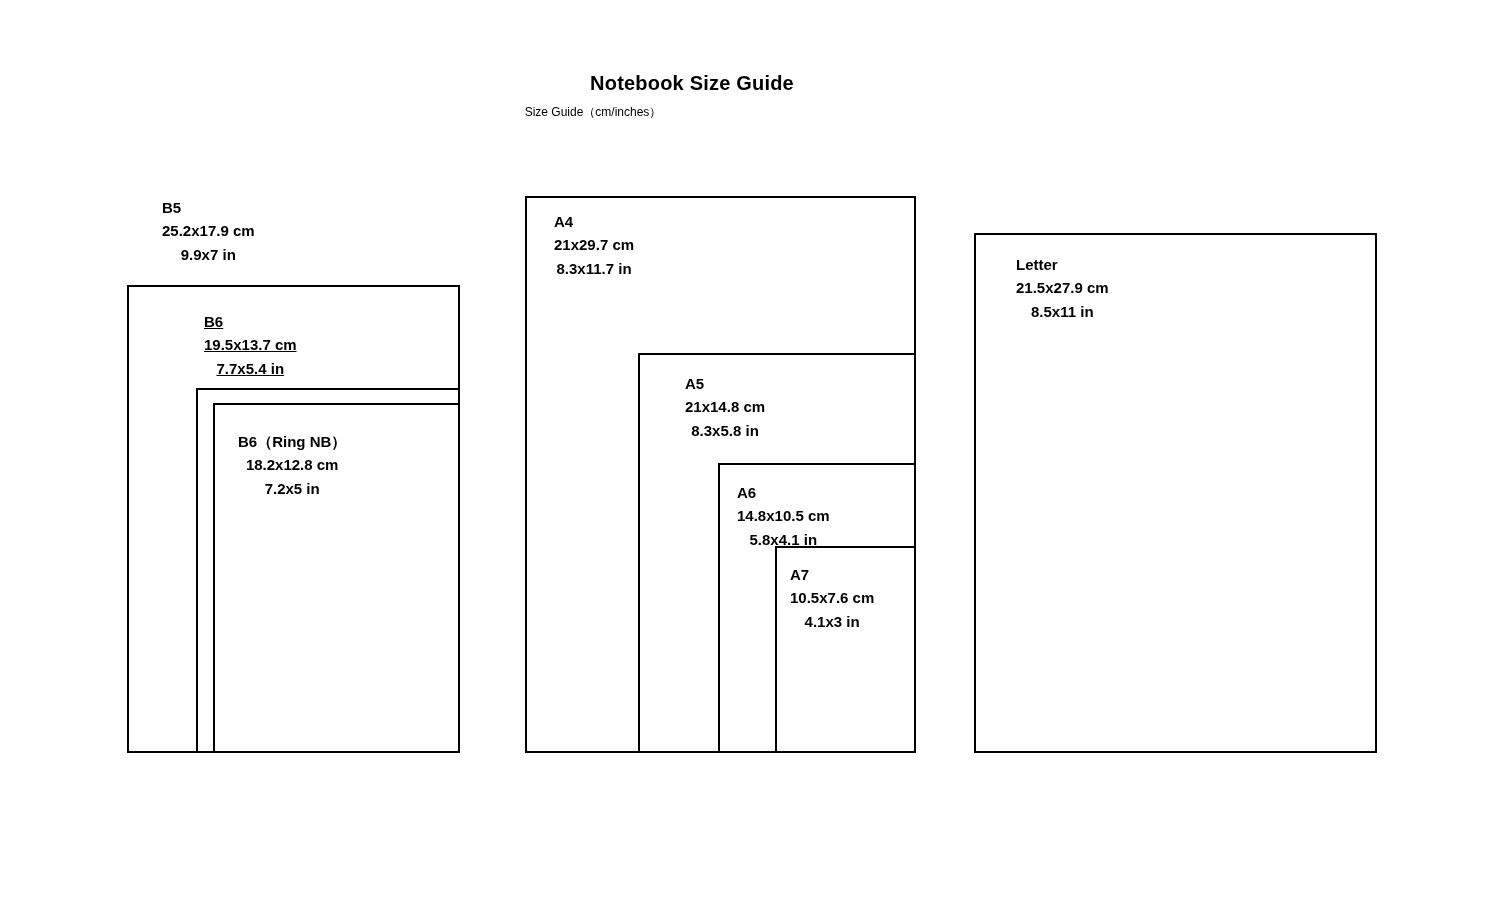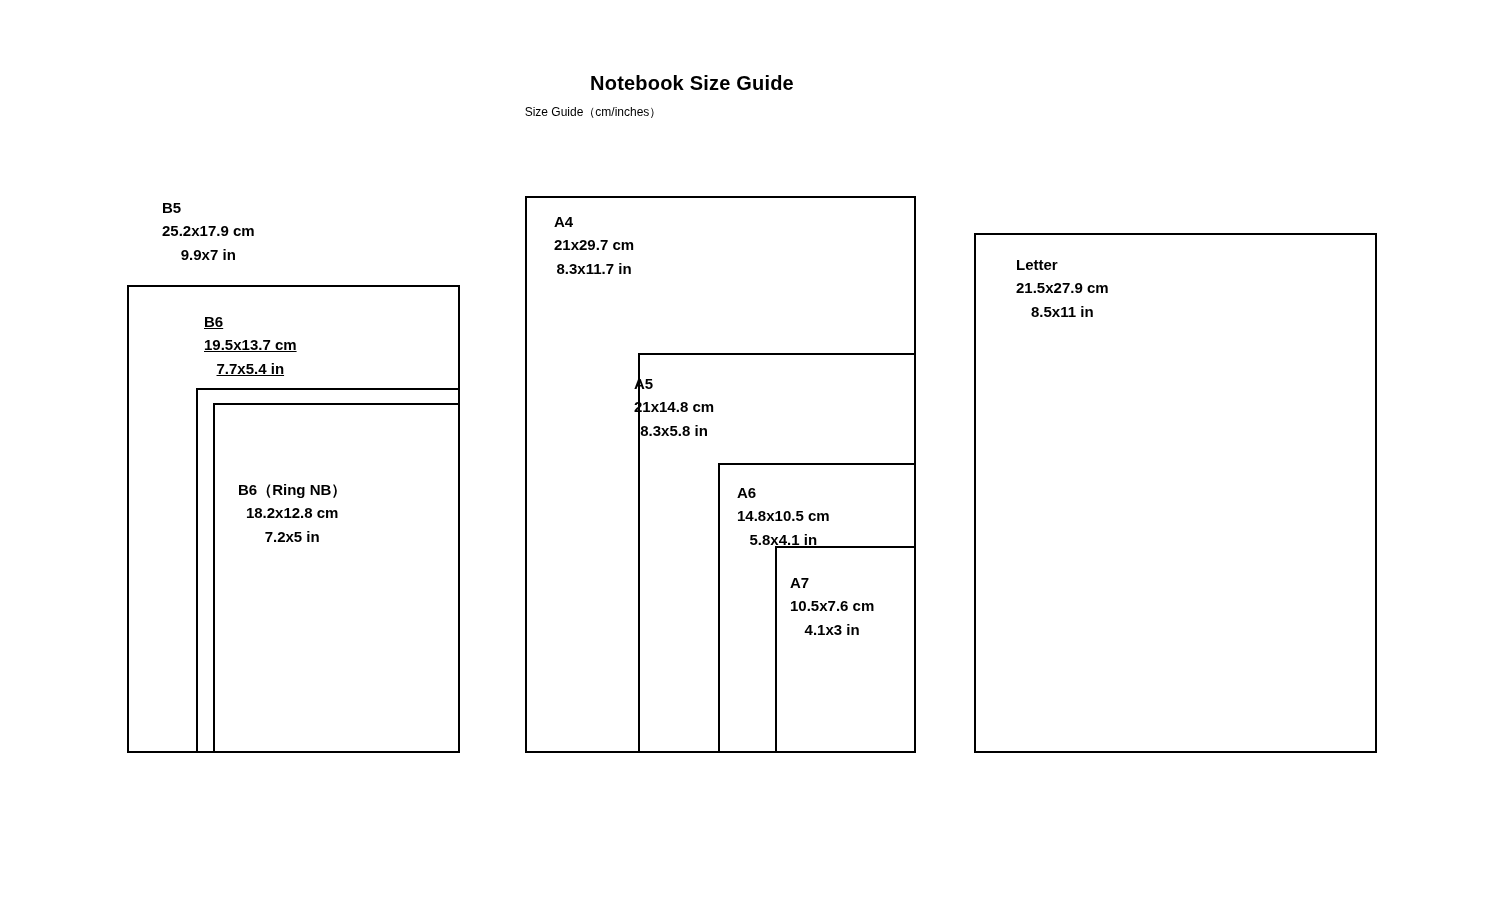--- a/index.html
+++ b/index.html
@@ -80,50 +80,50 @@
   <span class="dim-cm">25.2x17.9 cm</span>
   <span class="dim-in">9.9x7 in</span>
 </div>
 
 <div class="label center-lines" style="left:204px; top:310px;text-decoration:underline;">
   <span class="name">B6</span>
   <span class="dim-cm">19.5x13.7 cm</span>
   <span class="dim-in">7.7x5.4 in</span>
 </div>
 
-<div class="label center-lines" style="left:238px; top:430px;margin-top:48px;">
+<div class="label center-lines" style="left:238px; top:430px;">
   <span class="name">B6（Ring NB）</span>
   <span class="dim-cm">18.2x12.8 cm</span>
   <span class="dim-in">7.2x5 in</span>
 </div>
 
 <div class="box" style="left:525px; top:196px; width:391px; height:557px;"></div>
 <div class="box" style="left:638px; top:353px; width:278px; height:400px;"></div>
 <div class="box" style="left:718px; top:463px; width:198px; height:290px;"></div>
 <div class="box" style="left:775px; top:546px; width:141px; height:207px;"></div>
 
 <div class="label center-lines" style="left:554px; top:210px;">
   <span class="name">A4</span>
   <span class="dim-cm">21x29.7 cm</span>
   <span class="dim-in">8.3x11.7 in</span>
 </div>
 
-<div class="label center-lines" style="left:634px; top:372px;">
+<div class="label center-lines" style="left:685px; top:372px;">
   <span class="name">A5</span>
   <span class="dim-cm">21x14.8 cm</span>
   <span class="dim-in">8.3x5.8 in</span>
 </div>
 
 <div class="label center-lines" style="left:737px; top:481px;">
   <span class="name">A6</span>
   <span class="dim-cm">14.8x10.5 cm</span>
   <span class="dim-in">5.8x4.1 in</span>
 </div>
 
-<div class="label center-lines" style="left:790px; top:563px;margin-top:8px;">
+<div class="label center-lines" style="left:790px; top:563px;">
   <span class="name">A7</span>
   <span class="dim-cm">10.5x7.6 cm</span>
   <span class="dim-in">4.1x3 in</span>
 </div>
 
 <div class="box" style="left:974px; top:233px; width:403px; height:520px;"></div>
 
 <div class="label center-lines" style="left:1016px; top:253px;">
   <span class="name">Letter</span>
   <span class="dim-cm">21.5x27.9 cm</span>

